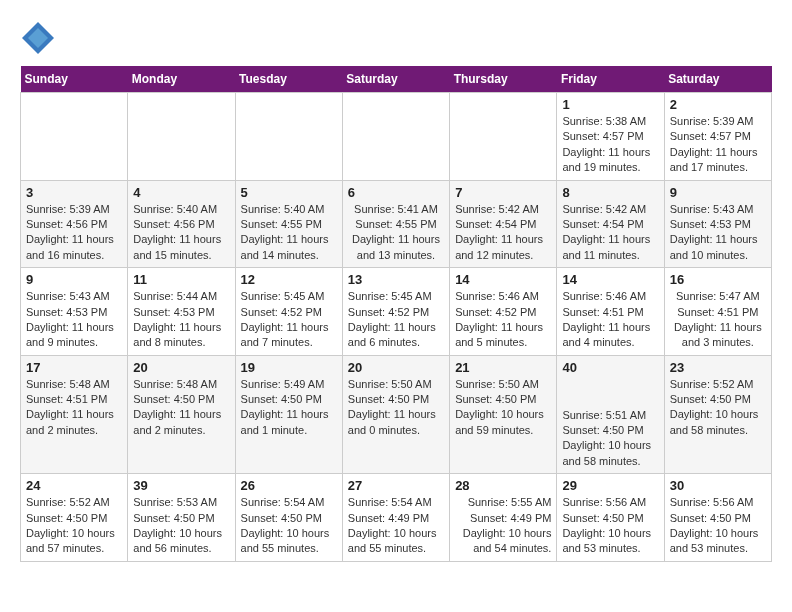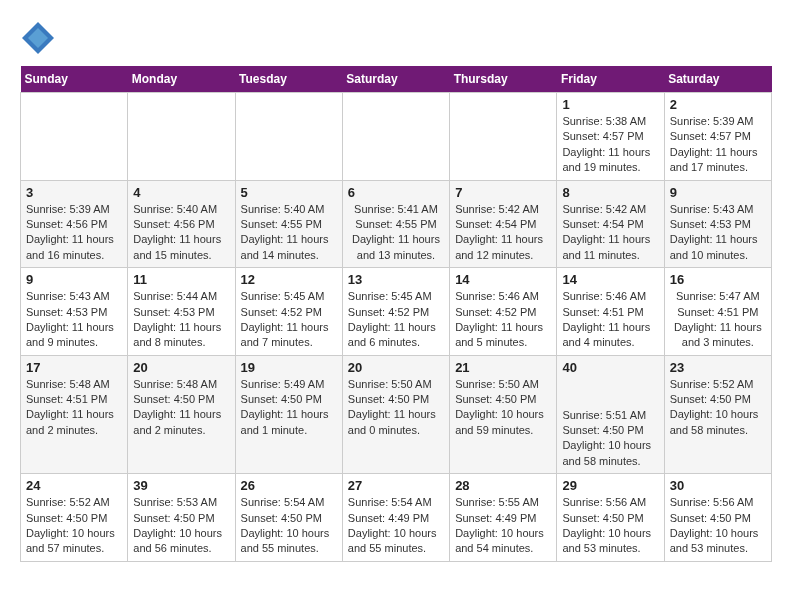--- a/index.html
+++ b/index.html
@@ -288,21 +288,21 @@
 Daylight: 10 hours and 55 minutes.</div>
         </td>
         <td>
           <span class="day-num">27</span>
           <div class="day-info" style="white-space: pre-line;">Sunrise: 5:54 AM
 Sunset: 4:49 PM
 Daylight: 10 hours and 55 minutes.</div>
         </td>
         <td>
           <span class="day-num">28</span>
-          <div class="day-info" style="white-space: pre-line;">Sunrise: 5:55 AM
+          <div class="day-info" style="white-space: pre-line; text-align: right;">Sunrise: 5:55 AM
 Sunset: 4:49 PM
 Daylight: 10 hours and 54 minutes.</div>
         </td>
         <td>
           <span class="day-num">29</span>
           <div class="day-info" style="white-space: pre-line;">Sunrise: 5:56 AM
 Sunset: 4:50 PM
 Daylight: 10 hours and 53 minutes.</div>
         </td>
         <td>

